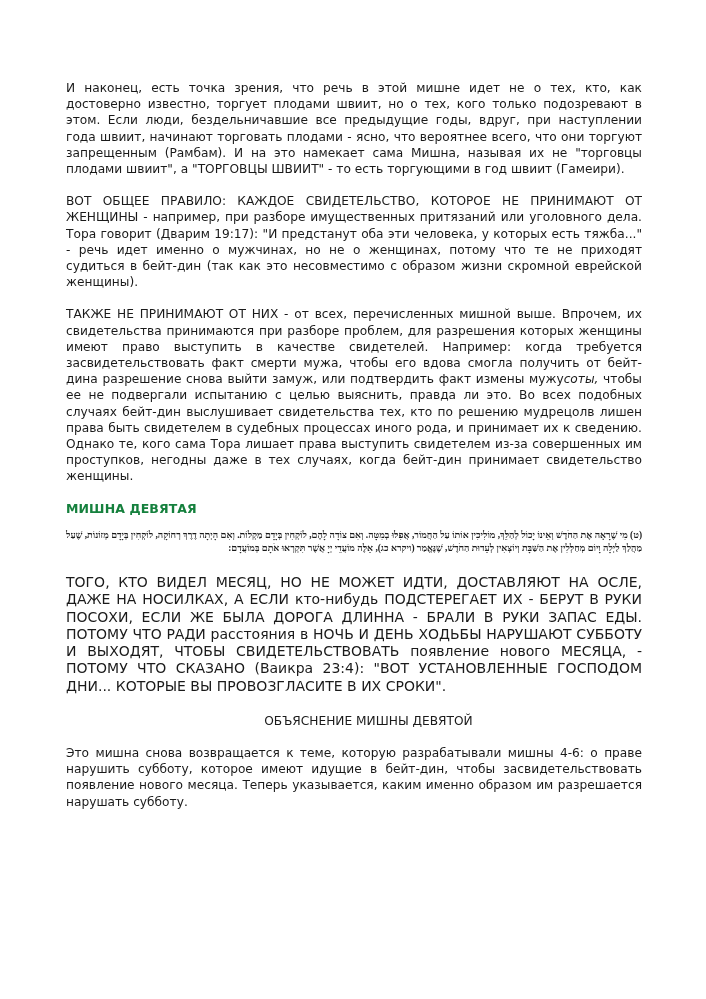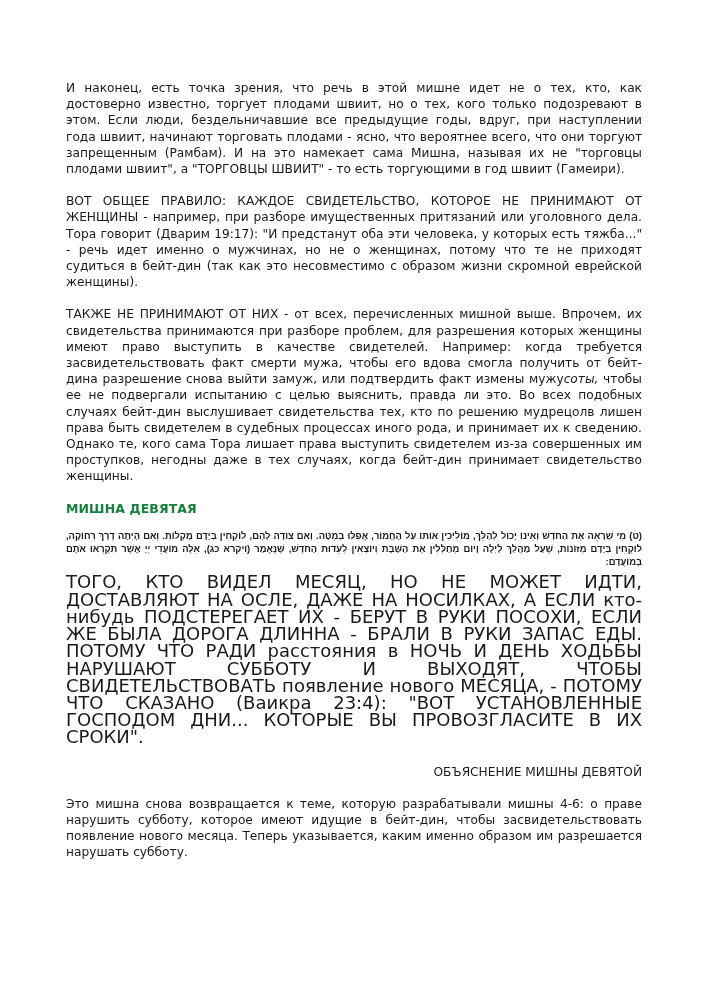--- a/index.html
+++ b/index.html
@@ -21,42 +21,42 @@
     font-family: "DejaVu Sans", sans-serif;
     font-size: 12.2px;
     line-height: 16.2px;
     color: #1a1a1a;
   }
   .para {
     margin: 0 0 16px 0;
     text-align: justify;
   }
   .para.single {
-    text-align: right;
+    text-align: center;
     margin-left: 29px;
   }
   .heading {
     margin: 3px 0 12px 0;
     font-weight: bold;
     font-size: 12.5px;
     color: #15803d;
     letter-spacing: 0.1px;
   }
   .hebrew {
     direction: rtl;
     text-align: justify;
-    font-family: Liberation Sans, sans-serif;
+    font-family: Liberation Serif, serif;
     font-weight: bold;
     font-size: 9.4px;
     line-height: 13.2px;
-    margin: 0 0 5px 0;
+    margin: 0 0 19px 0;
     color: #1a1a1a;
   }
   .mishna-text {
-    font-size: 18px;
+    font-size: 14px;
     line-height: 17.2px;
   }
   .para.upper-large {
     margin-bottom: 18px;
   }
   em { }
 </style>
 </head>
 <body>
 

